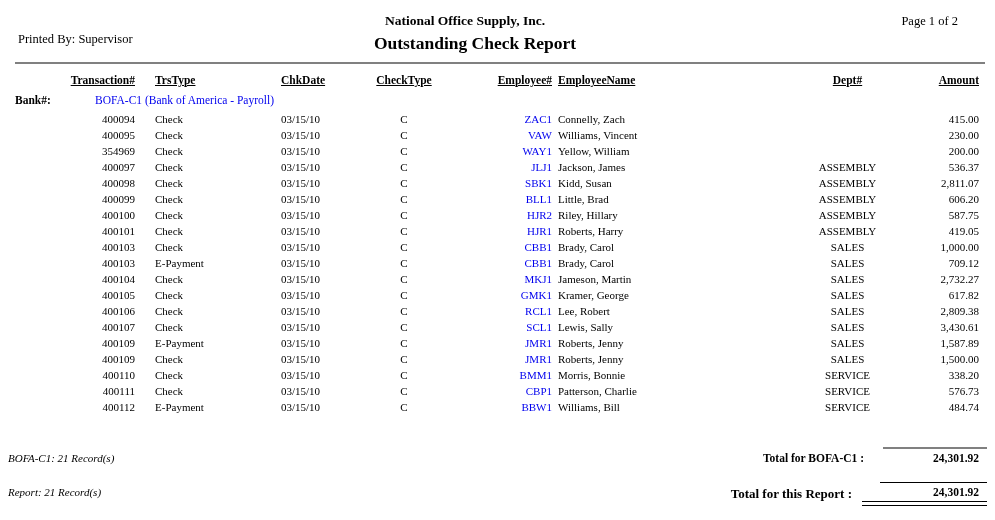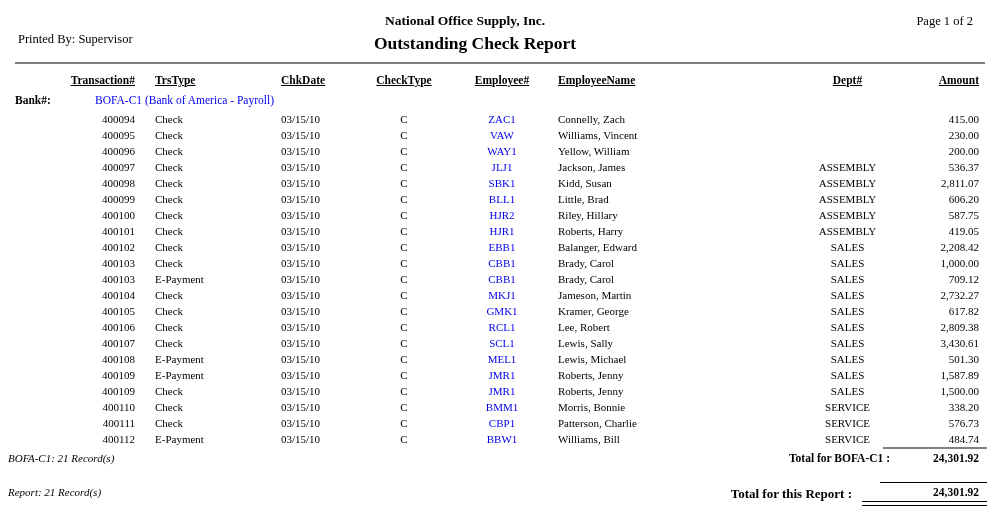--- a/index.html
+++ b/index.html
@@ -11,51 +11,51 @@
     height: 520px;
     background: #fff;
     overflow: hidden;
   }
   
   .hdr-left { position: absolute; left: 18px; top: 13px; font-size: 12.5px; }
   .hdr-left .time { margin-left: 38px; }
   .hdr-printedby { position: absolute; left: 18px; top: 32px; font-size: 12.5px; }
   .hdr-company { position: absolute; left: 0; top: 13px; width: 930px; text-align: center; font-size: 13.5px; font-weight: bold; }
   .hdr-title { position: absolute; left: 0; top: 33px; width: 950px; text-align: center; font-size: 17.5px; font-weight: bold; }
-  .hdr-page { position: absolute; right: 22px; top: 14px; font-size: 12.5px; }
+  .hdr-page { position: absolute; right: 37px; top: 14px; font-size: 12.5px; }
   .top-rule { position: absolute; left: 15px; top: 62px; width: 970px; height: 2px; background: #808080; }
 
   
   table.rpt { position: absolute; left: 4px; top: 74px; width: 983px; border-collapse: collapse; table-layout: fixed; }
   table.rpt td, table.rpt th { padding: 0; white-space: nowrap; overflow: hidden; font-weight: normal; }
   tr.hdr-row { height: 20px; }
   tr.hdr-row th { font-size: 11.5px; font-weight: bold; vertical-align: top; }
   tr.hdr-row th span { text-decoration: underline; margin-top: 36px; }
   tr.bank-spacer { height: 17px; }
   tr.data-row { height: 16px; }
   tr.data-row td { font-size: 11px; vertical-align: middle; }
   .c1 { text-align: right;  padding-right: 4px !important; }
   .c2 { text-align: left;   padding-left: 16px !important; }
   .c3 { text-align: left;   padding-left: 2px  !important; }
   .c4 { text-align: center; }
-  .c5 { text-align: center;   padding-left: 18px !important; }
+  .c5 { text-align: right;   padding-left: 18px !important; }
   .c6 { text-align: left;   padding-left: 6px  !important; }
   .c7 { text-align: center;   padding-left: 3px  !important; }
   .c8 { text-align: right;  padding-right: 8px !important; }
 
   
   .bank-line { position: absolute; top: 94px; left: 0; width: 995px; font-size: 11.5px; }
   .bank-label { position: absolute; left: 15px; font-weight: bold; text-align: right; }
   .bank-value { position: absolute; left: 95px; }
   .link-blue { color: #0000EE; }
 
   
   .subtotal-rule { position: absolute; left: 883px; top: 447px; width: 104px; height: 2px; background: #888; }
   .bank-records  { position: absolute; left: 8px;  top: 452px; font-size: 11px; font-style: italic; }
-  .bank-total-label { position: absolute; left: 690px; top: 452px; width: 200px; text-align: right; font-size: 11.5px; font-weight: bold; }
+  .bank-total-label { position: absolute; left: 664px; top: 452px; width: 200px; text-align: right; font-size: 11.5px; font-weight: bold; }
   .bank-total-value { position: absolute; left: 850px; top: 452px; width: 129px; text-align: right; font-size: 11.5px; font-weight: bold; }
   .report-records { position: absolute; left: 8px; top: 486px; font-size: 11px; font-style: italic; }
   .report-rule-top { position: absolute; left: 880px; top: 482px; width: 107px; height: 1px; background: #000; }
   .report-total-label { position: absolute; left: 649px; top: 486px; width: 203px; text-align: right; font-size: 13px; font-weight: bold; }
   .report-total-value { position: absolute; left: 850px; top: 486px; width: 129px; text-align: right; font-size: 11.5px; font-weight: bold; }
   .report-rule-double { position: absolute; left: 862px; top: 501px; width: 125px; height: 5px; border-top: 1.5px solid #000; border-bottom: 1.5px solid #000; }
 </style>
 </head>
 <body>
 
@@ -108,21 +108,21 @@
           <td class="c1">400095</td>
           <td class="c2">Check</td>
           <td class="c3">03/15/10</td>
           <td class="c4">C</td>
           <td class="c5 link-blue" style="color: rgb(0, 0, 238);">VAW</td>
           <td class="c6">Williams, Vincent</td>
           <td class="c7"></td>
           <td class="c8">230.00</td>
         </tr>
         <tr class="data-row">
-          <td class="c1">400096</td>
+          <td class="c1">354969</td>
           <td class="c2">Check</td>
           <td class="c3">03/15/10</td>
           <td class="c4">C</td>
           <td class="c5 link-blue" style="color: rgb(0, 0, 238);">WAY1</td>
           <td class="c6">Yellow, William</td>
           <td class="c7"></td>
           <td class="c8">200.00</td>
         </tr>
         <tr class="data-row">
           <td class="c1">400097</td>
@@ -168,30 +168,20 @@
           <td class="c1">400101</td>
           <td class="c2">Check</td>
           <td class="c3">03/15/10</td>
           <td class="c4">C</td>
           <td class="c5 link-blue" style="color: rgb(0, 0, 238);">HJR1</td>
           <td class="c6">Roberts, Harry</td>
           <td class="c7">ASSEMBLY</td>
           <td class="c8">419.05</td>
         </tr>
         <tr class="data-row">
-          <td class="c1">400102</td>
-          <td class="c2">Check</td>
-          <td class="c3">03/15/10</td>
-          <td class="c4">C</td>
-          <td class="c5 link-blue" style="color: rgb(0, 0, 238);">EBB1</td>
-          <td class="c6">Balanger, Edward</td>
-          <td class="c7">SALES</td>
-          <td class="c8">2,208.42</td>
-        </tr>
-        <tr class="data-row">
           <td class="c1">400103</td>
           <td class="c2">Check</td>
           <td class="c3">03/15/10</td>
           <td class="c4">C</td>
           <td class="c5 link-blue" style="color: rgb(0, 0, 238);">CBB1</td>
           <td class="c6">Brady, Carol</td>
           <td class="c7">SALES</td>
           <td class="c8">1,000.00</td>
         </tr>
         <tr class="data-row">
@@ -236,30 +226,20 @@
         </tr>
         <tr class="data-row">
           <td class="c1">400107</td>
           <td class="c2">Check</td>
           <td class="c3">03/15/10</td>
           <td class="c4">C</td>
           <td class="c5 link-blue" style="color: rgb(0, 0, 238);">SCL1</td>
           <td class="c6">Lewis, Sally</td>
           <td class="c7">SALES</td>
           <td class="c8">3,430.61</td>
-        </tr>
-        <tr class="data-row">
-          <td class="c1">400108</td>
-          <td class="c2">E-Payment</td>
-          <td class="c3">03/15/10</td>
-          <td class="c4">C</td>
-          <td class="c5 link-blue" style="color: rgb(0, 0, 238);">MEL1</td>
-          <td class="c6">Lewis, Michael</td>
-          <td class="c7">SALES</td>
-          <td class="c8">501.30</td>
         </tr>
         <tr class="data-row">
           <td class="c1">400109</td>
           <td class="c2">E-Payment</td>
           <td class="c3">03/15/10</td>
           <td class="c4">C</td>
           <td class="c5 link-blue" style="color: rgb(0, 0, 238);">JMR1</td>
           <td class="c6">Roberts, Jenny</td>
           <td class="c7">SALES</td>
           <td class="c8">1,587.89</td>

